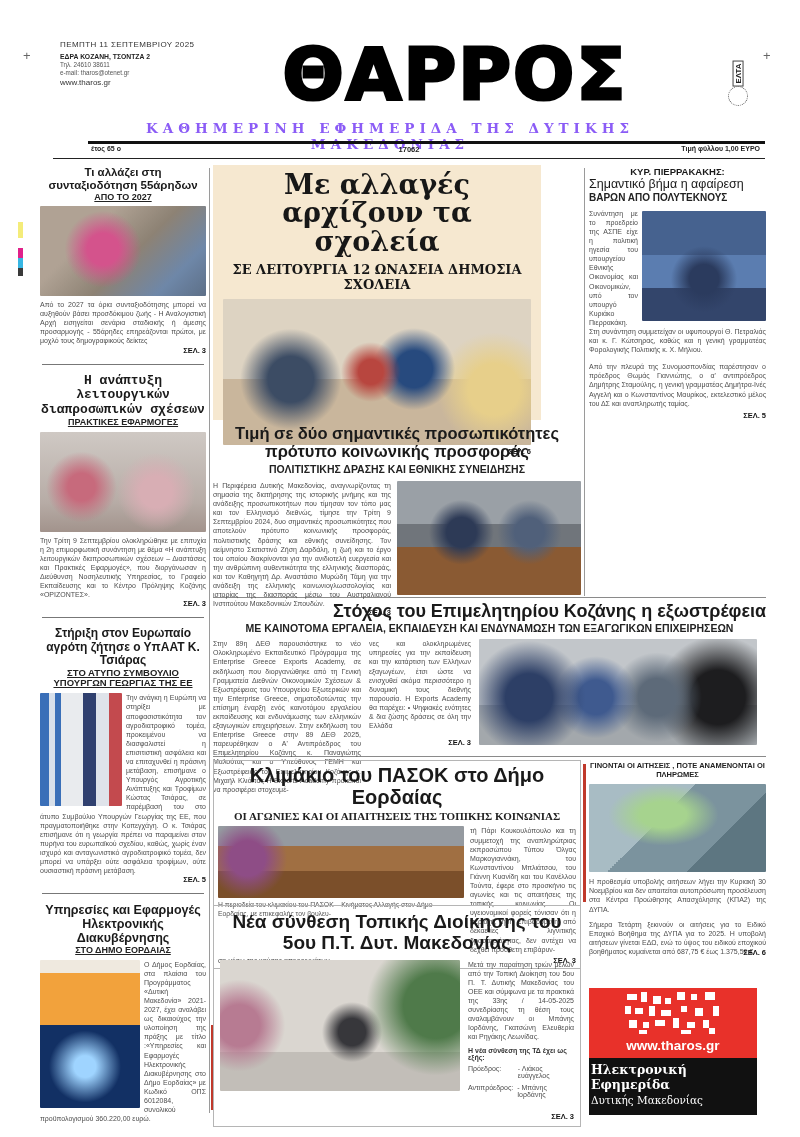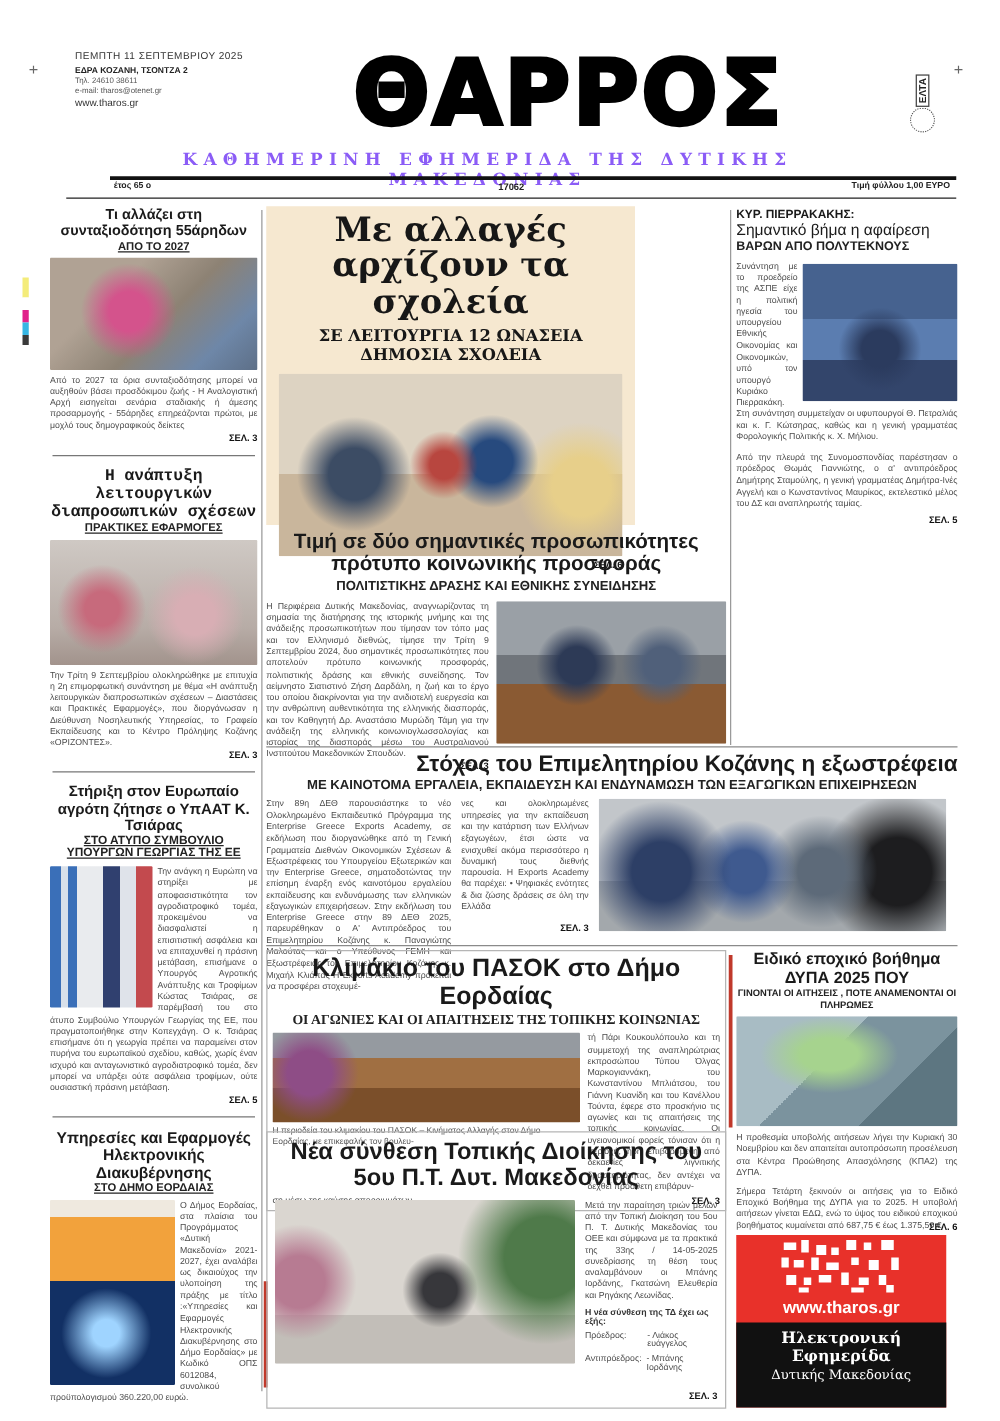--- a/index.html
+++ b/index.html
@@ -39,21 +39,21 @@
   .divider{height:1px;background:#777;margin:9px 2px;}
   .hrule{position:absolute;height:1px;background:#8a8a8a;}
   .vrule{position:absolute;width:1px;background:#9a9a9a;}
   .vrule-red{position:absolute;width:3px;background:#c0392b;}
   
   .col-left{position:absolute;left:40px;top:166px;width:166px;}
   .col-left .art-title{font-size:11.5px;}
   .col-left .art-sub{font-size:9px;text-decoration:underline;}
   .col-left .art-kicker{font-size:8.5px;}
   
-  .main-box{position:absolute;left:213px;top:165px;width:295px;height:255px;background:#f6e8d0;padding:6px 10px;box-sizing:border-box;}
+  .main-box{position:absolute;left:213px;top:165px;width:328px;height:255px;background:#f6e8d0;padding:6px 10px;box-sizing:border-box;}
   .main-title{font-family:"DejaVu Serif",serif;font-weight:bold;font-size:27px;line-height:1.05;text-align:center;color:#171717;}
   .main-sub{font-family:"DejaVu Serif",serif;font-weight:bold;font-size:13px;text-align:center;margin-top:6px;color:#171717;}
   .main-photo{margin-top:7px;height:146px;}
   
   .honor{position:absolute;left:213px;top:424px;width:368px;}
   .honor .art-title{font-size:16.5px;}
   .honor .art-sub{font-size:10.5px;margin-top:2px;}
   .honor-flex{display:flex;margin-top:6px;}
   .honor-text{width:178px;margin-right:6px;}
   .honor-photo{width:184px;height:114px;}
@@ -79,32 +79,32 @@
   .compose{position:absolute;left:213px;top:905px;width:368px;border:1px solid #b5b5b5;padding:5px 6px;box-sizing:border-box;}
   .compose .art-title{font-size:19px;}
   .compose-flex{display:flex;margin-top:6px;}
   .compose-photo{width:240px;height:131px;margin-right:8px;}
   .compose-text{flex:1;}
   .compose-intro{font-size:7px;font-weight:bold;color:#333;margin:6px 0 4px;}
   .role-row{font-size:7px;color:#4c4c4c;margin-bottom:5px;display:flex;}
   .role-row .r{width:52px;}
   
   .col-right{position:absolute;left:589px;top:166px;width:177px;}
-  .col-right .art-kicker{font-size:9.5px;text-align:left;}
+  .col-right .art-kicker{font-size:9.5px;text-align:center;}
   .pk-title{font-size:12.5px;font-weight:normal;line-height:1.15;color:#1a1a1a;}
   .pk-sub{font-size:10px;font-weight:bold;color:#222;}
   .pk-photo{float:right;width:124px;height:110px;margin:2px 0 3px 4px;}
   .dypa{position:absolute;left:589px;top:760px;width:177px;}
   .dypa .art-title{font-size:13px;}
   .dypa .art-sub{font-size:7.5px;margin-top:2px;}
   .dypa-photo{margin-top:5px;width:177px;height:88px;}
   .promo{position:absolute;left:589px;top:988px;width:168px;background:#e8312a;}
   .promo-qr{display:block;margin:4px auto 0;}
   .promo-url{color:#fff;font-weight:bold;font-size:13.5px;text-align:center;padding:2px 0 5px;}
-  .promo-black{background:#111;color:#fff;text-align:center;padding:4px 2px 20px;}
+  .promo-black{background:#111;color:#fff;text-align:left;padding:4px 2px 9px;}
   .promo-l1{font-family:"DejaVu Serif",serif;font-weight:bold;font-size:12.5px;}
   .promo-l2{font-family:"DejaVu Serif",serif;font-size:10.5px;margin-top:2px;}
   
   .ph-pension{background:radial-gradient(circle at 38% 48%,#d4538c 0 14%,rgba(0,0,0,0) 34%),linear-gradient(135deg,#b0a294 0 30%,#8d8274 55%,#6e87a8 80%,#5d6f87);}
   .ph-nurses{background:radial-gradient(circle at 25% 55%,#c76a7c 0 10%,rgba(0,0,0,0) 26%),radial-gradient(circle at 70% 60%,#d8aeb4 0 12%,rgba(0,0,0,0) 30%),linear-gradient(180deg,#cfc9c4,#b7aca6 70%,#a2938c);}
   .ph-flags{background:linear-gradient(90deg,#3a6fb8 0 11%,#d8e0ea 11% 18%,#3a6fb8 18% 26%,#e9ebee 26% 52%,#30406f 52% 68%,#dfe3ea 68% 84%,#c34a4e 84% 100%);}
   .ph-poster{background:radial-gradient(circle at 45% 72%,#9fd4ff 0 9%,rgba(10,40,90,0) 30%),linear-gradient(180deg,#efe9df 0 9%,#f2a23c 9% 44%,#123064 44% 100%);}
   .ph-school{background:radial-gradient(circle at 22% 55%,#3c4c64 0 9%,rgba(0,0,0,0) 20%),radial-gradient(circle at 48% 50%,#b8463f 0 7%,rgba(0,0,0,0) 17%),radial-gradient(circle at 62% 48%,#274a7e 0 9%,rgba(0,0,0,0) 20%),radial-gradient(circle at 88% 62%,#e7cf8a 0 9%,rgba(0,0,0,0) 20%),linear-gradient(180deg,#ddd3c2 0 55%,#c9b69c 55% 100%);}
   .ph-honor{background:radial-gradient(circle at 35% 45%,#2d3a56 0 11%,rgba(0,0,0,0) 24%),radial-gradient(circle at 72% 45%,#50607a 0 10%,rgba(0,0,0,0) 22%),linear-gradient(180deg,#9aa0a6 0 38%,#70757b 38% 58%,#8a5a33 58% 100%);}
   .ph-chamber{background:radial-gradient(circle at 18% 55%,#2d3f66 0 10%,rgba(0,0,0,0) 24%),radial-gradient(circle at 42% 55%,#3f5a8f 0 10%,rgba(0,0,0,0) 24%),radial-gradient(circle at 64% 55%,#5d6a79 0 10%,rgba(0,0,0,0) 24%),radial-gradient(circle at 86% 55%,#1d1d1f 0 11%,rgba(0,0,0,0) 25%),linear-gradient(180deg,#c2c6ca 0 62%,#a3a8ac 62% 100%);}
@@ -280,21 +280,20 @@
       <div style="margin-top:6px;">
         <div class="photo ph-pierra pk-photo"></div>
         <div class="art-body">Συνάντηση με το προεδρείο της ΑΣΠΕ είχε η πολιτική ηγεσία του υπουργείου Εθνικής Οικονομίας και Οικονομικών, υπό τον υπουργό Κυριάκο Πιερρακάκη. Στη συνάντηση συμμετείχαν οι υφυπουργοί Θ. Πετραλιάς και κ. Γ. Κώτσηρας, καθώς και η γενική γραμματέας Φορολογικής Πολιτικής κ. Χ. Μήλιου.</div>
       </div>
       <div class="art-body" style="margin-top:8px;">Από την πλευρά της Συνομοσπονδίας παρέστησαν ο πρόεδρος Θωμάς Γιαννιώτης, ο α' αντιπρόεδρος Δημήτρης Σταμούλης, η γενική γραμματέας Δημήτρα-Ινές Αγγελή και ο Κωνσταντίνος Μαυρίκος, εκτελεστικό μέλος του ΔΣ και αναπληρωτής ταμίας.</div>
       <div class="page-ref" style="margin-top:3px;">ΣΕΛ. 5</div>
     </div>
   </div>
 
   <div class="dypa">
-    <div class="art-title">Ειδικό εποχικό βοήθημα ΔΥΠΑ 2025 ΠΟΥ</div>
     <div class="art-sub">ΓΙΝΟΝΤΑΙ ΟΙ ΑΙΤΗΣΕΙΣ , ΠΟΤΕ ΑΝΑΜΕΝΟΝΤΑΙ ΟΙ ΠΛΗΡΩΜΕΣ</div>
     <div class="photo ph-atm dypa-photo"></div>
     <div class="art-body" style="margin-top:5px;">Η προθεσμία υποβολής αιτήσεων λήγει την Κυριακή 30 Νοεμβρίου και δεν απαιτείται αυτοπρόσωπη προσέλευση στα Κέντρα Προώθησης Απασχόλησης (ΚΠΑ2) της ΔΥΠΑ.</div>
     <div class="art-body" style="margin-top:6px;">Σήμερα Τετάρτη ξεκινούν οι αιτήσεις για το Ειδικό Εποχικό Βοήθημα της ΔΥΠΑ για το 2025. Η υποβολή αιτήσεων γίνεται ΕΔΩ, ενώ το ύψος του ειδικού εποχικού βοηθήματος κυμαίνεται από 687,75 € έως 1.375,50 €.</div>
     <div class="page-ref" style="margin-top:-8px;">ΣΕΛ. 6</div>
   </div>
 
   <div class="promo">
     <svg class="promo-qr" width="96" height="44" viewBox="0 0 96 44">
       <g fill="#ffffff">

